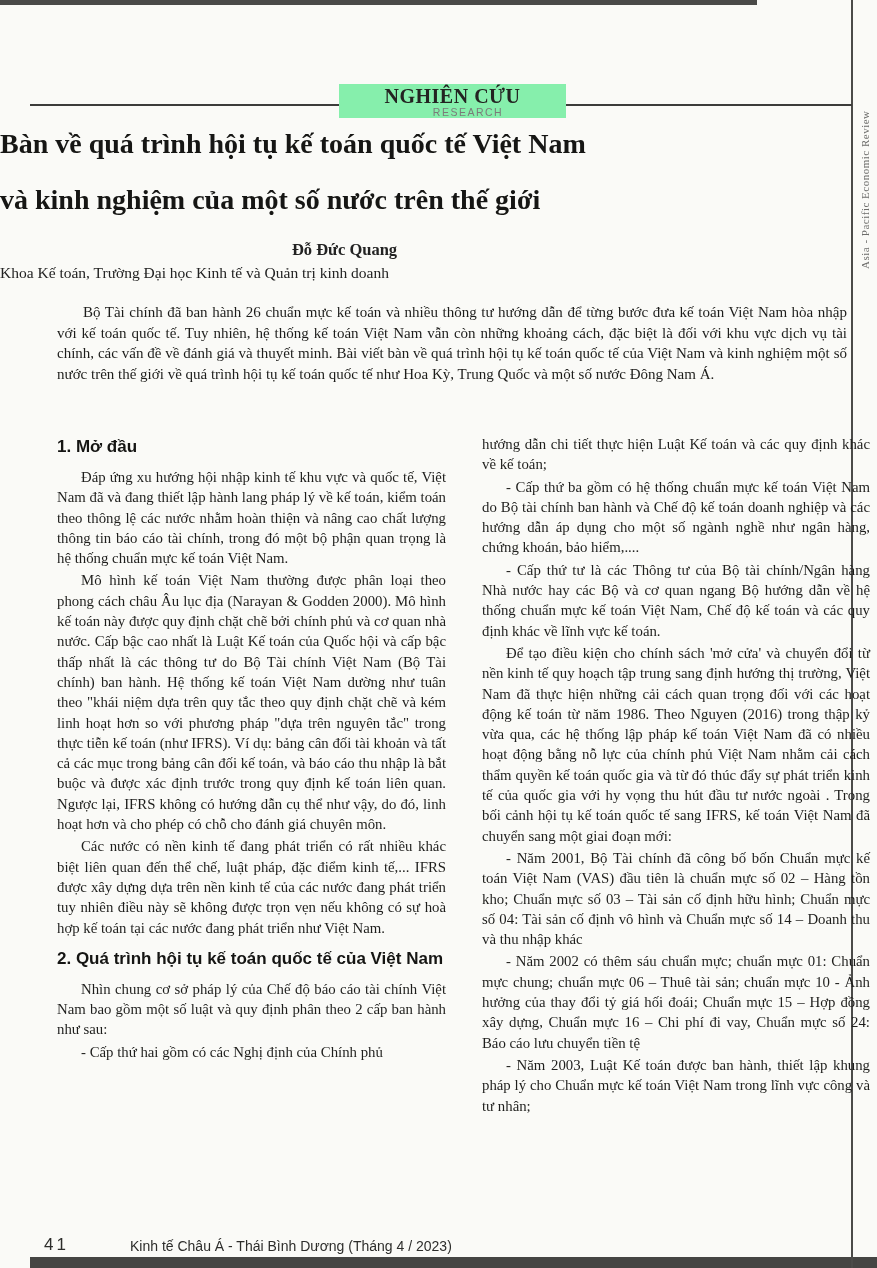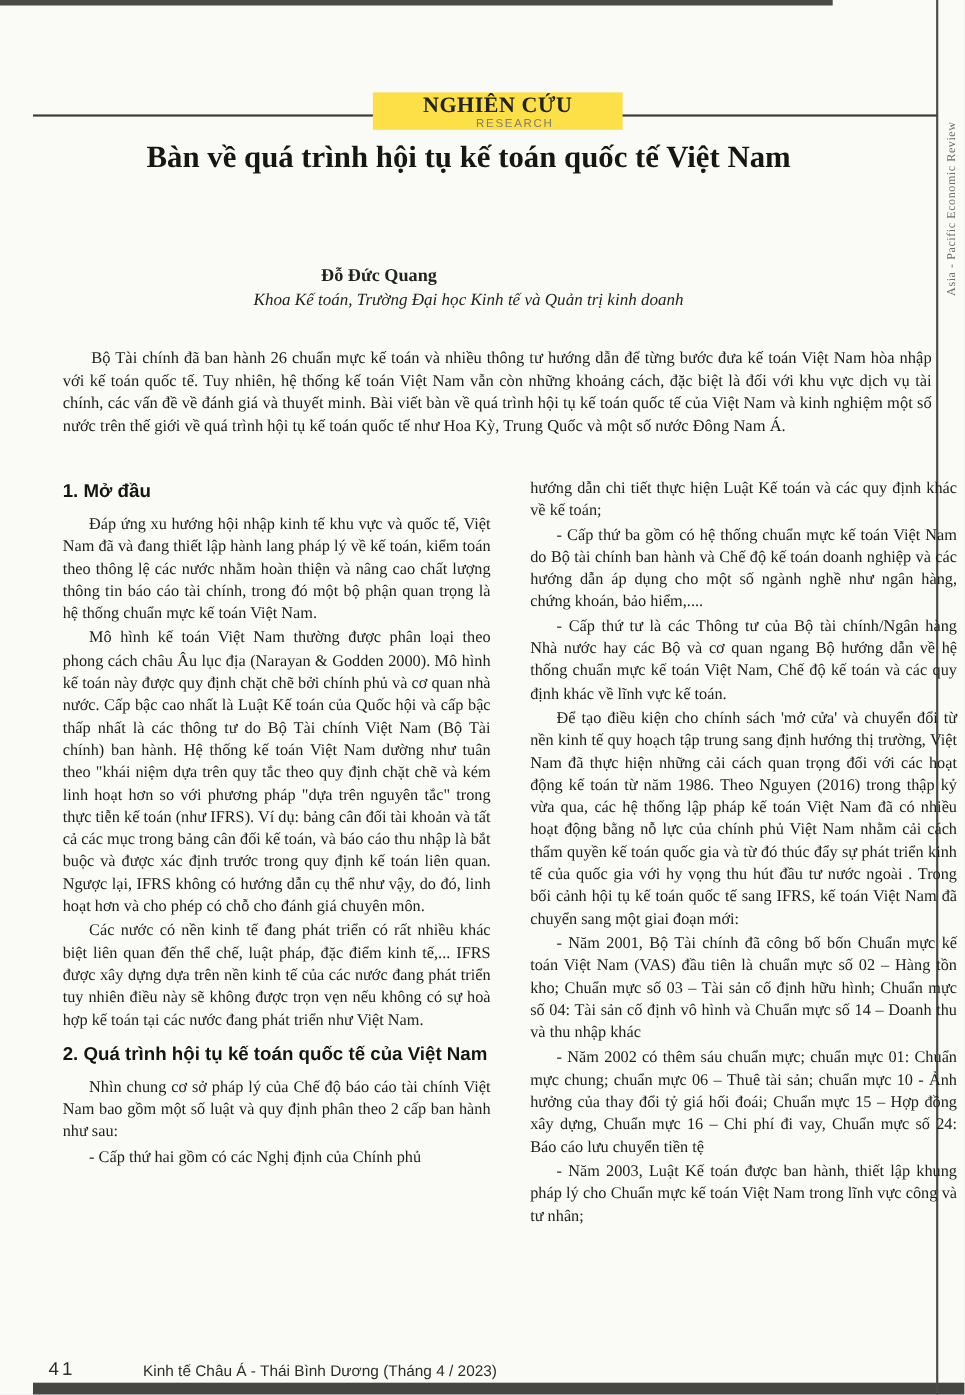--- a/index.html
+++ b/index.html
@@ -19,32 +19,32 @@
   .sidebar-label{
     position:absolute;left:854px;top:82px;width:22px;height:215px;
     display:flex;align-items:center;justify-content:center;
     writing-mode:vertical-rl;transform:rotate(180deg);
     font-size:11px;color:#6d6d6b;letter-spacing:.5px;white-space:nowrap;
   }
   
   .header-rule{position:absolute;top:104px;left:30px;width:822px;height:2px;background:#3c3c3a;}
   .kicker-box{
     position:absolute;top:84px;left:339px;width:227px;height:34px;
-    background:#fde047;text-align:center;z-index:2;
+    background:#86efac;text-align:center;z-index:2;
   }
   .kicker-title{font-size:20px;font-weight:bold;letter-spacing:.5px;line-height:22px;margin-top:1px;color:#232321;}
   .kicker-sub{font-size:10.5px;color:#7b7b79;letter-spacing:1.5px;line-height:11px;font-family:"Liberation Sans",sans-serif;padding-left:31px;}
-  .article-title{position:absolute;left:0;width:852px;text-align:center;font-weight:bold;font-size:28px;color:#161614;}
+  .article-title{position:absolute;left:0;width:852px;font-weight:bold;font-size:28px;color:#161614;}
   .title-1{top:128px;}
   .title-2{top:184px;}
   .author{position:absolute;top:240px;left:0;width:689px;text-align:center;font-weight:bold;font-size:16.5px;color:#222;}
-  .affiliation{position:absolute;top:264px;left:0;width:852px;text-align:center;font-size:15.5px;color:#222;font-style:italic;}
+  .affiliation{position:absolute;top:264px;left:0;width:852px;font-size:15.5px;color:#222;}
   
   .abstract{
-    position:absolute;top:316px;left:57px;width:790px;
+    position:absolute;top:302px;left:57px;width:790px;
     font-size:15px;line-height:20.6px;text-align:justify;text-indent:26px;color:#1d1d1b;
   }
   
   .col{position:absolute;top:434px;font-size:14.8px;line-height:20.3px;text-align:justify;color:#1e1e1c;}
   .col-left{left:57px;width:389px;}
   .col-right{left:482px;width:388px;}
   .col p{margin:0 0 2px 0;text-indent:24px;}
   .col p.no-indent{text-indent:0;}
   .sec-heading{
     font-family:Liberation Sans, sans-serif;font-weight:bold;font-size:17px;line-height:22px;
@@ -72,20 +72,21 @@
   <div class="sidebar-label">Asia - Pacific Economic Review</div>
 
   <div class="header-rule"></div>
 
   <div class="kicker-box">
     <div class="kicker-title">NGHIÊN CỨU</div>
     <div class="kicker-sub">RESEARCH</div>
   </div>
 
   <div class="article-title title-1">Bàn về quá trình hội tụ kế toán quốc tế Việt Nam</div>
+  <div class="article-title title-2">và kinh nghiệm của một số nước trên thế giới</div>
 
   <div class="author">Đỗ Đức Quang</div>
   <div class="affiliation">Khoa Kế toán, Trường Đại học Kinh tế và Quản trị kinh doanh</div>
 
   <div class="abstract">Bộ Tài chính đã ban hành 26 chuẩn mực kế toán và nhiều thông tư hướng dẫn để từng bước đưa kế toán Việt Nam hòa nhập với kế toán quốc tế. Tuy nhiên, hệ thống kế toán Việt Nam vẫn còn những khoảng cách, đặc biệt là đối với khu vực dịch vụ tài chính, các vấn đề về đánh giá và thuyết minh. Bài viết bàn về quá trình hội tụ kế toán quốc tế của Việt Nam và kinh nghiệm một số nước trên thế giới về quá trình hội tụ kế toán quốc tế như Hoa Kỳ, Trung Quốc và một số nước Đông Nam Á.</div>
 
   <div class="col col-left">
     <div class="sec-heading">1. Mở đầu</div>
     <p>Đáp ứng xu hướng hội nhập kinh tế khu vực và quốc tế, Việt Nam đã và đang thiết lập hành lang pháp lý về kế toán, kiểm toán theo thông lệ các nước nhằm hoàn thiện và nâng cao chất lượng thông tin báo cáo tài chính, trong đó một bộ phận quan trọng là hệ thống chuẩn mực kế toán Việt Nam.</p>
     <p>Mô hình kế toán Việt Nam thường được phân loại theo phong cách châu Âu lục địa (Narayan &amp; Godden 2000). Mô hình kế toán này được quy định chặt chẽ bởi chính phủ và cơ quan nhà nước. Cấp bậc cao nhất là Luật Kế toán của Quốc hội và cấp bậc thấp nhất là các thông tư do Bộ Tài chính Việt Nam (Bộ Tài chính) ban hành. Hệ thống kế toán Việt Nam dường như tuân theo "khái niệm dựa trên quy tắc theo quy định chặt chẽ và kém linh hoạt hơn so với phương pháp "dựa trên nguyên tắc" trong thực tiễn kế toán (như IFRS). Ví dụ: bảng cân đối tài khoản và tất cả các mục trong bảng cân đối kế toán, và báo cáo thu nhập là bắt buộc và được xác định trước trong quy định kế toán liên quan. Ngược lại, IFRS không có hướng dẫn cụ thể như vậy, do đó, linh hoạt hơn và cho phép có chỗ cho đánh giá chuyên môn.</p>

